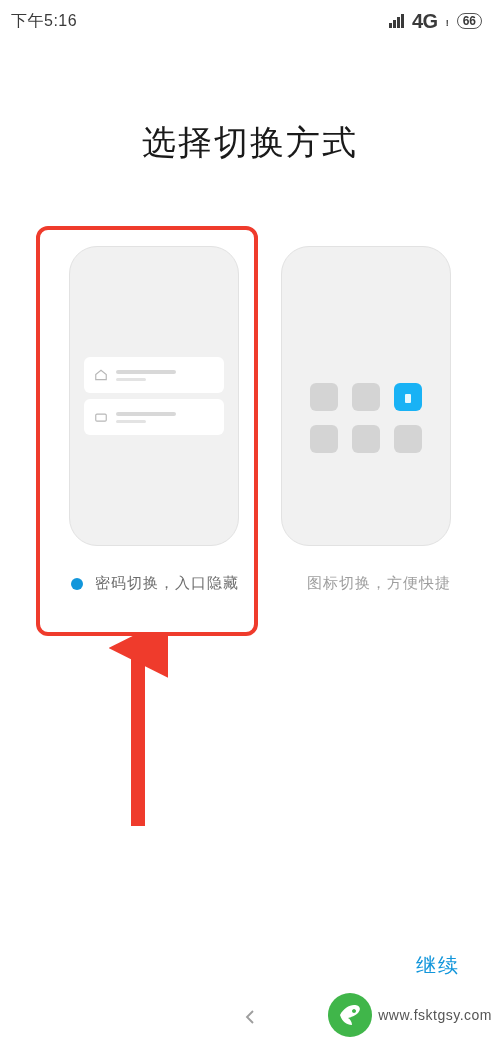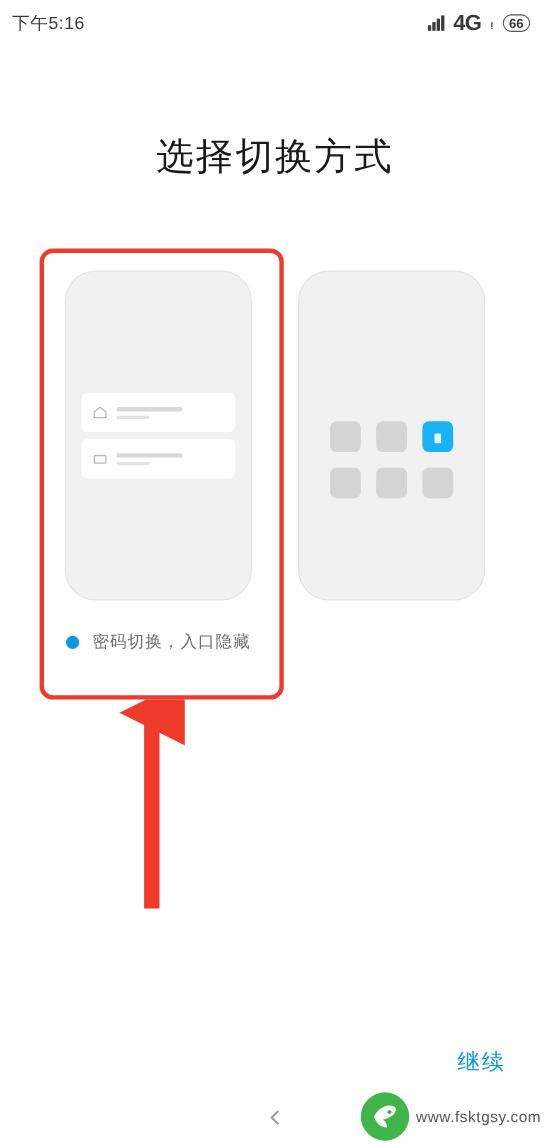--- a/index.html
+++ b/index.html
@@ -42,21 +42,21 @@
     }
 
     
     .options {
       position: absolute; top: 246px; left: 0; right: 0;
       display: flex; justify-content: center; gap: 22px;
       padding: 0 40px;
     }
     .option {
       width: 190px;
-      display: flex; flex-direction: column; align-items: center;
+      display: flex; flex-direction: column; align-items: flex-end;
     }
     .card {
       width: 170px; height: 300px;
       background: #f1f1f1;
       border: 1px solid #e2e2e2;
       border-radius: 28px;
       position: relative;
     }
 
     
@@ -226,20 +226,23 @@
               <path fill="#fff" d="M17 20h-6v-8h2V9l2-1 2 1v3h0z" opacity="0"></path>
               <path fill="#fff" d="M12 20V11l2-1 2 1v9" stroke="#fff" stroke-width="1.5" opacity="0"></path>
               <rect x="11" y="11" width="6" height="9" rx="1" fill="#fff" opacity="0.9"></rect>
             </svg>
         </div>
         <div class="app-sq"></div>
         <div class="app-sq"></div>
         <div class="app-sq"></div>
       </div>
     </div>
+    <div class="caption">
+      <span>图标切换，方便快捷</span>
+    </div>
   </div>
 
 </div>
 
 <div class="highlight-box"></div>
 <svg class="arrow" viewBox="0 0 60 200">
   <defs>
     <marker id="arrhead" viewBox="0 0 20 20" refX="10" refY="3" markerWidth="14" markerHeight="14" orient="auto">
       <path d="M0,20 L10,0 L20,20 Z" fill="#ef3b2c"></path>
     </marker>

